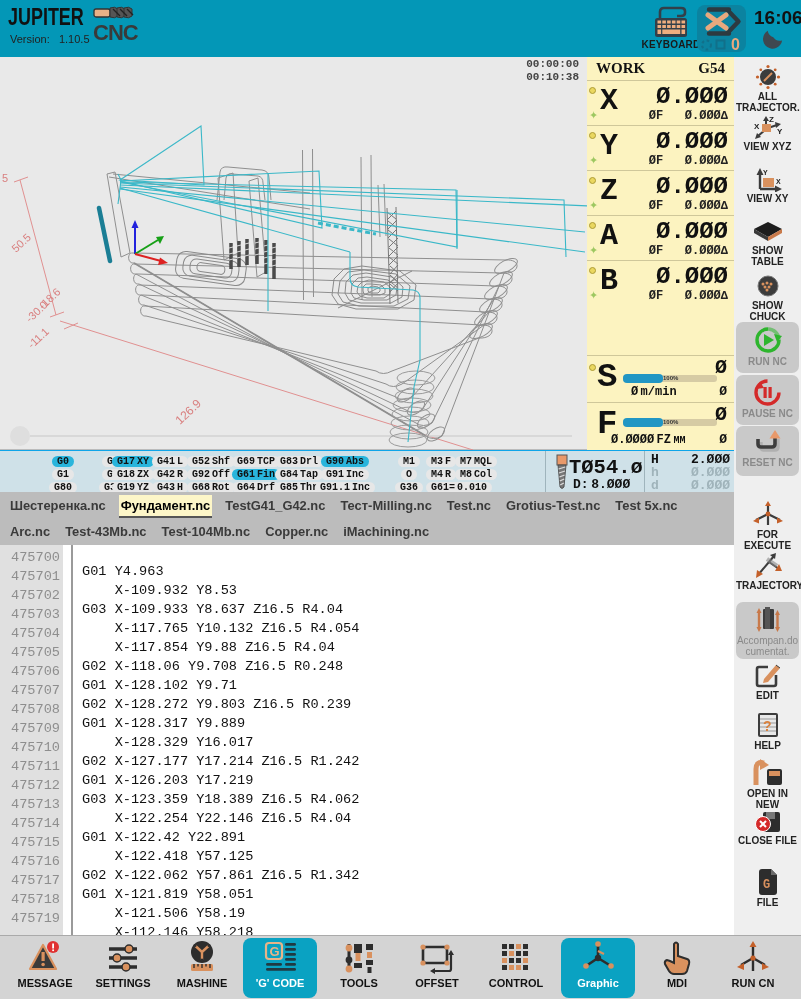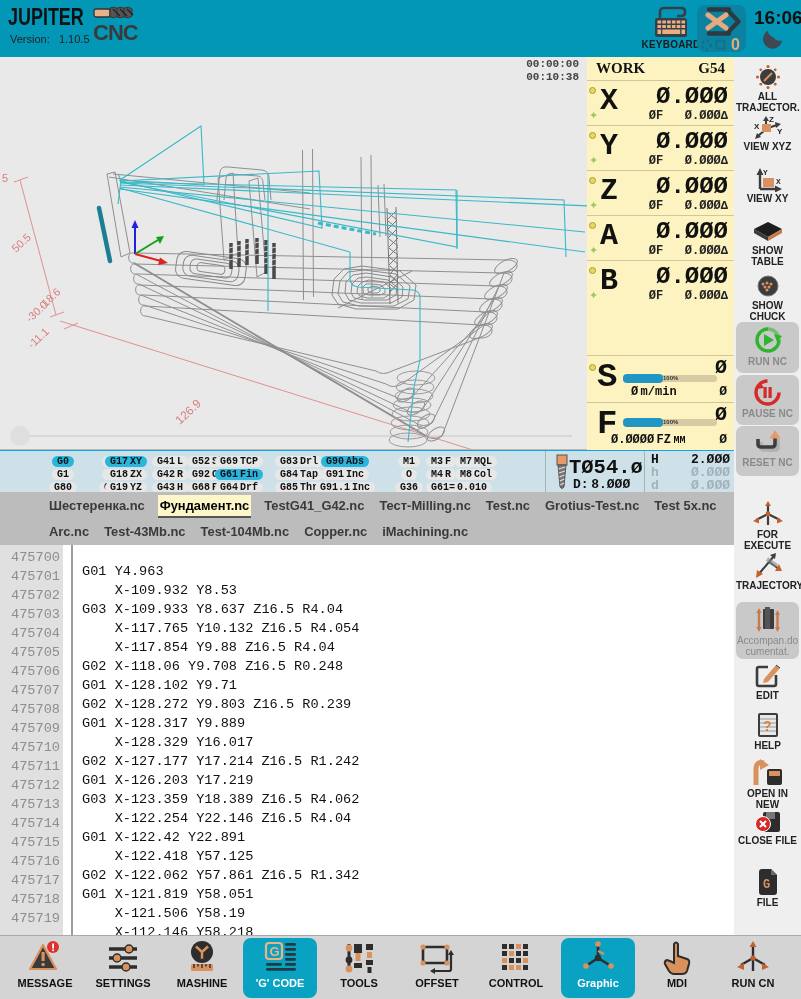--- a/index.html
+++ b/index.html
@@ -52,21 +52,21 @@
 
 #status { left:0; top:450px; width:734px; height:42px; background:#cfe1e8; border-top:1px solid #0ea5e9; }
 .gcol { position:absolute; top:5px; display:flex; flex-direction:column; align-items:center; gap:2px; }
 .pill { display:inline-block; padding:0 5px; height:11px; line-height:11px; border-radius:6px; background:#e7e7e7; color:#111; font-family:"Liberation Mono",monospace; font-size:10px; font-weight:bold; text-align:center; white-space:nowrap;}
 .pill.on { background:#29b5dc; }
 #toolbox { left:545px; top:0px; width:99px; height:42px; border-left:1px solid #9fb4bc;}
 #hhd { left:644px; top:0px; width:90px; height:42px; border-left:1px solid #9fb4bc; font-family:"Liberation Mono",monospace; font-weight:bold;}
 
 
 #tabs { left:0; top:492px; width:734px; height:53px; background:#bcbcbc; }
-.tabrow { position:absolute; left:8px; white-space:nowrap;margin-left:39px; }
+.tabrow { position:absolute; left:8px; white-space:nowrap; }
 .tab { display:inline-block; margin-right:11px; font-size:12.9px; font-weight:bold; color:#3a3a3a; padding:3px 2px;}
 .tab.active { background:#fdf6c8; color:#000; border-bottom:2px solid #555; }
 
 
 #code { left:0; top:545px; width:734px; height:390px; background:#fff; font-family:"Liberation Mono",monospace; font-size:13.6px; line-height:19px; }
 #gutter { position:absolute; left:0; top:0; width:63px; height:390px; background:#e0e0e0; color:#8e8e8e; text-align:right; padding:3px 3px 0 0; white-space:pre;}
 #sepline { position:absolute; left:71px; top:0; width:1.5px; height:390px; background:#9a9a9a; }
 #lines { position:absolute; left:82px; top:0; padding-top:17px; color:#111; white-space:pre; }
 
 
@@ -469,36 +469,36 @@
     <div class="gcol" style="left:44px; width:38px;">
         <span class="pill on">G0</span>
         <span class="pill">G1</span>
         <span class="pill">G80</span>
       </div>
     <div class="gcol" style="left:100px; width:34px;">
         <span class="pill">G2 R</span>
         <span class="pill">G3 L</span>
         <span class="pill">G31 P</span>
       </div>
-    <div class="gcol" style="left:104px; width:44px;">
+    <div class="gcol" style="left:110px; width:44px;align-items:flex-end;">
         <span class="pill on">G17 XY</span>
         <span class="pill">G18 ZX</span>
         <span class="pill">G19 YZ</span>
       </div>
     <div class="gcol" style="left:152px; width:36px;">
         <span class="pill">G41 L</span>
         <span class="pill">G42 R</span>
         <span class="pill">G43 H</span>
       </div>
     <div class="gcol" style="left:188px; width:46px;">
         <span class="pill">G52 Shf</span>
         <span class="pill">G92 Off</span>
         <span class="pill">G68 Rot</span>
       </div>
-    <div class="gcol" style="left:215px; width:48px;justify-content:space-between;">
+    <div class="gcol" style="left:232px; width:48px;justify-content:space-between;">
         <span class="pill">G69 TCP</span>
         <span class="pill on">G61 Fin</span>
         <span class="pill">G64 Drf</span>
       </div>
     <div class="gcol" style="left:278px; width:42px;">
         <span class="pill">G83 Drl</span>
         <span class="pill">G84 Tap</span>
         <span class="pill">G85 Thr</span>
       </div>
     <div class="gcol" style="left:318px; width:54px;">

